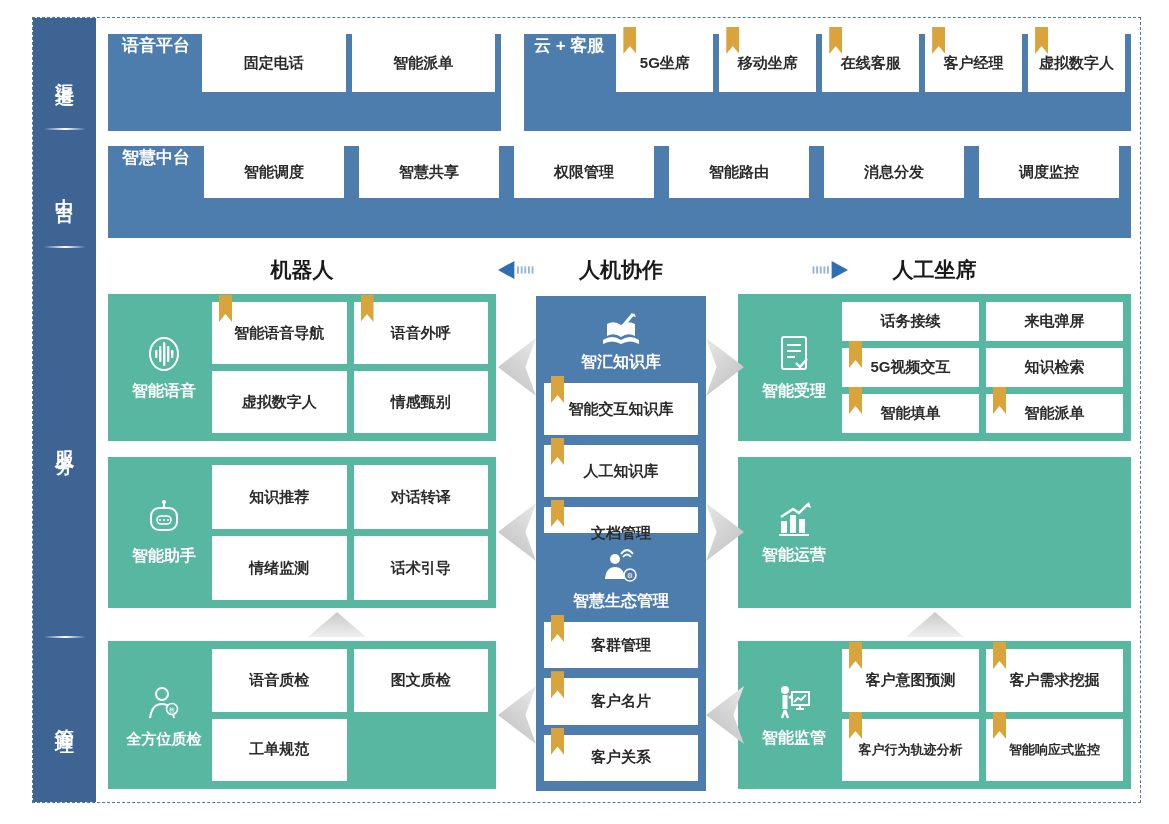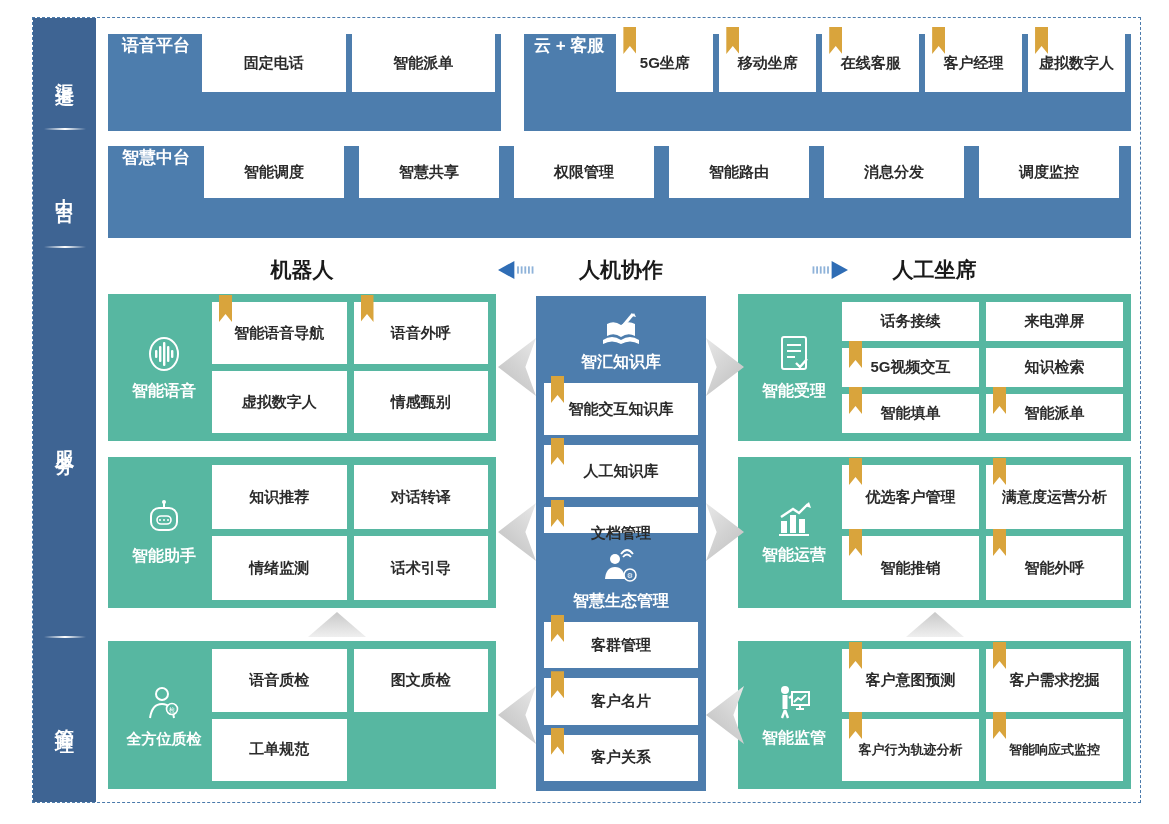--- a/index.html
+++ b/index.html
@@ -373,38 +373,20 @@
               <rect x="8" y="22" width="6" height="12"></rect>
               <rect x="17" y="16" width="6" height="18"></rect>
               <rect x="26" y="20" width="6" height="14"></rect>
             </g>
             <path d="M8 18 l12 -8 l6 4 l9 -9" fill="none" stroke="#ffffff" stroke-width="2.4"></path>
             <polygon points="36,3 38,9 32,7" fill="#ffffff"></polygon>
             <line x1="6" y1="36" x2="36" y2="36" stroke="#ffffff" stroke-width="2"></line>
           </svg>
         <div class="block-title">智能运营</div>
       </div>
-      <div class="cards">
-        <div class="card">
-            <span class="bm"></span>
-            <span class="card-label">优选客户管理</span>
-          </div>
-        <div class="card">
-            <span class="bm"></span>
-            <span class="card-label">满意度运营分析</span>
-          </div>
-        <div class="card">
-            <span class="bm"></span>
-            <span class="card-label">智能推销</span>
-          </div>
-        <div class="card">
-            <span class="bm"></span>
-            <span class="card-label">智能外呼</span>
-          </div>
-      </div>
     </div>
 
     <div class="block bR3">
       <div class="block-side">
         <svg class="icon-svg" width="42" height="40" viewBox="0 0 42 40">
             <circle cx="12" cy="8" r="4" fill="#ffffff"></circle>
             <rect x="9.5" y="13" width="5" height="14" fill="#ffffff"></rect>
             <line x1="12" y1="28" x2="9" y2="36" stroke="#ffffff" stroke-width="2.4"></line>
             <line x1="12" y1="28" x2="15" y2="36" stroke="#ffffff" stroke-width="2.4"></line>
             <rect x="19" y="10" width="17" height="13" fill="none" stroke="#ffffff" stroke-width="2"></rect>

